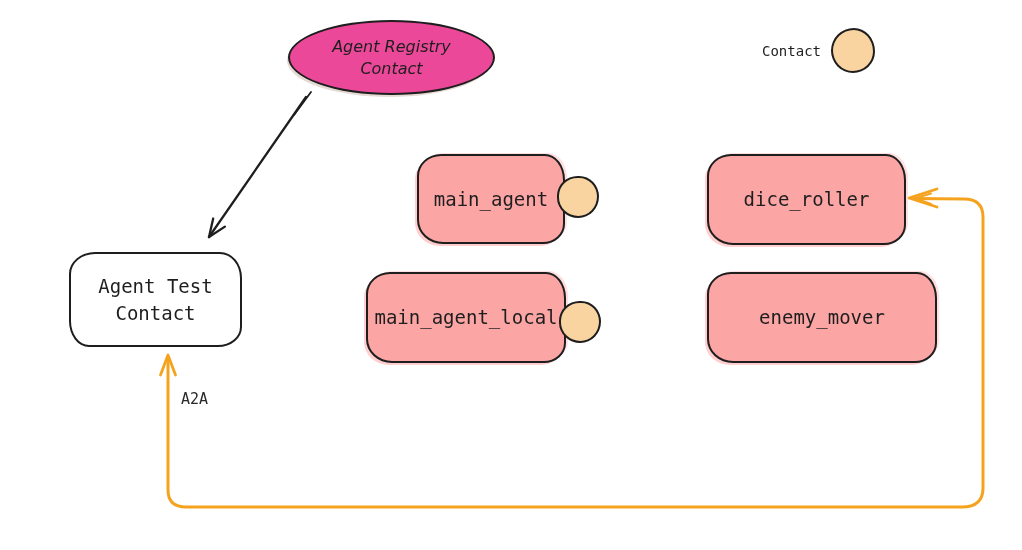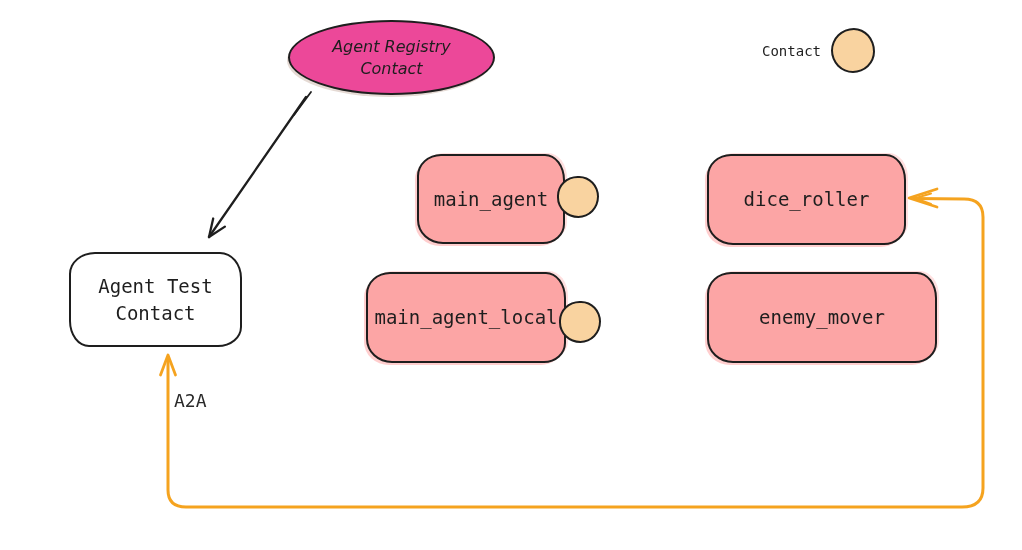--- a/index.html
+++ b/index.html
@@ -92,22 +92,22 @@
   }
   .legend-circle {
     width: 44px; height: 45px;
     background: #f9d3a0;
     border: 2.5px solid #1e1e1e;
     border-radius: 52% 48% 50% 50% / 50% 52% 48% 50%;
     box-sizing: border-box;
   }
   .edge-label {
     position: absolute;
-    left: 174px; top: 390px;
-    font-size: 18px;
+    left: 181px; top: 390px;
+    font-size: 15px;
     color: #2a2a2a;
     z-index: 3;
   }
 </style>
 </head>
 <body>
 
 <div class="canvas">
 
   <svg class="edges-layer" width="1022" height="550" viewBox="0 0 1022 550">

